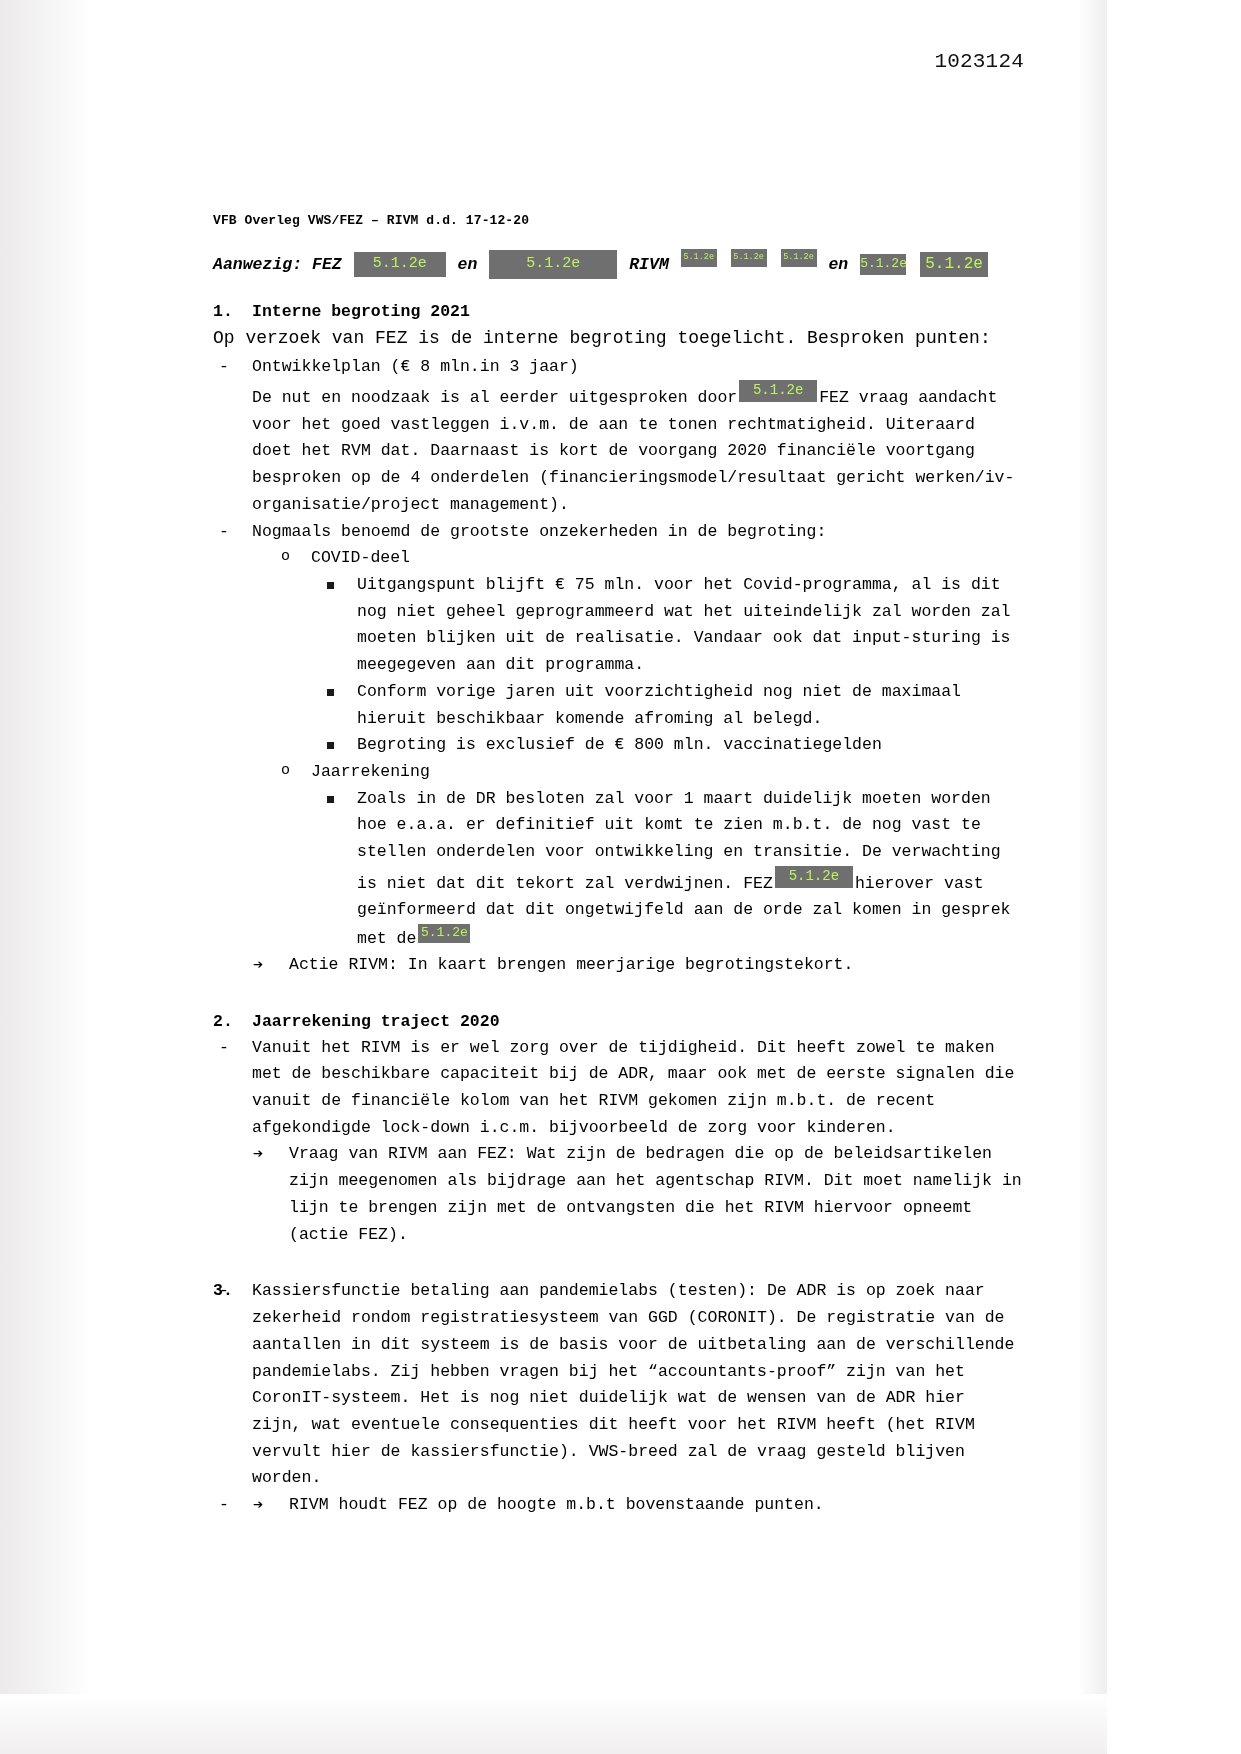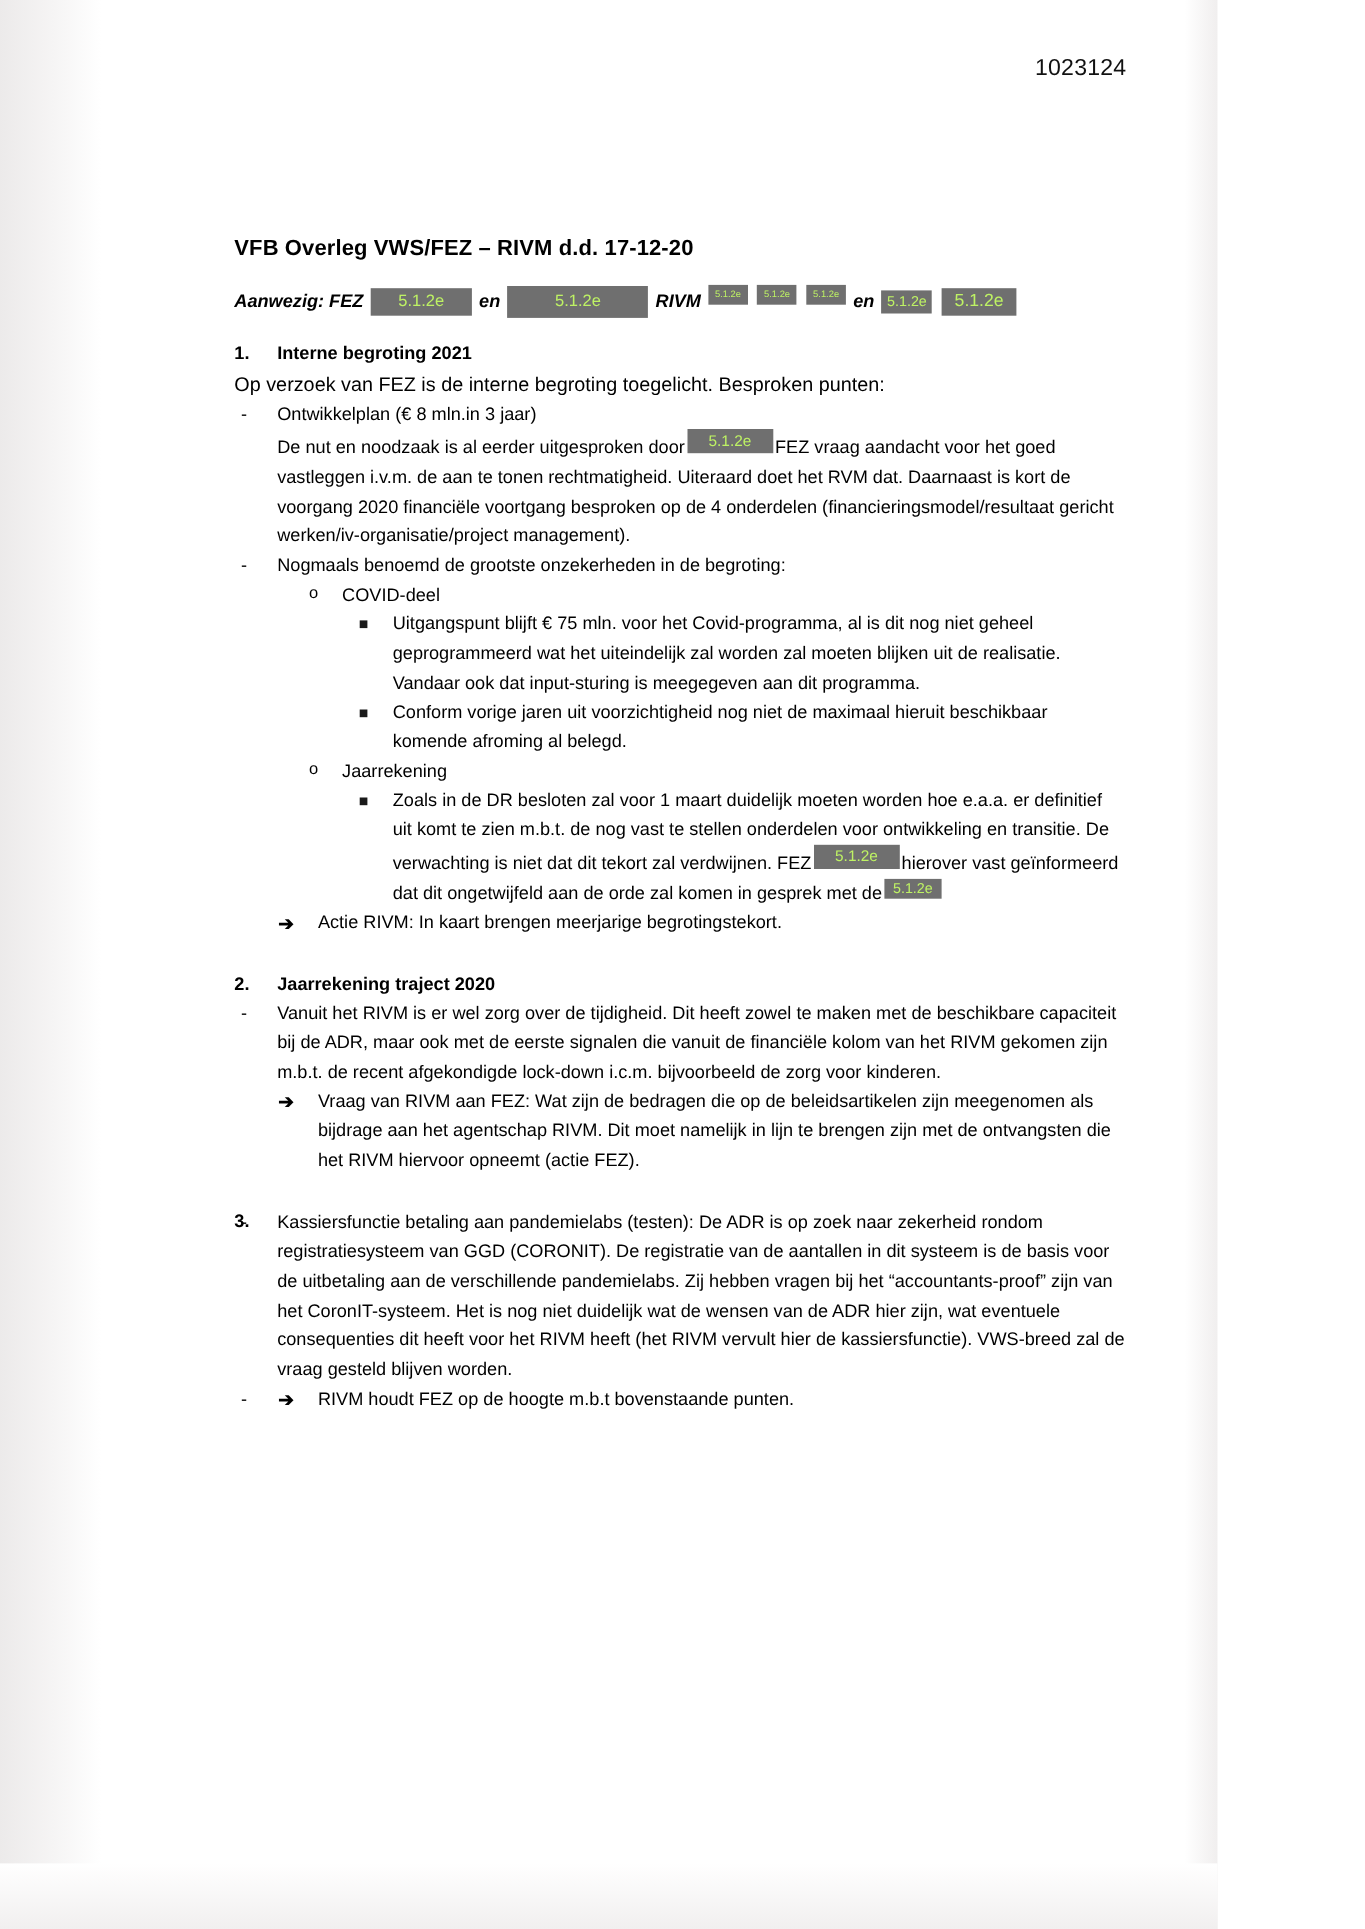--- a/index.html
+++ b/index.html
@@ -10,20 +10,21 @@
   body {
     font-family: "Liberation Sans", sans-serif;
     color: #000000;
   }
   .page {
     position: relative;
     width: 1107px;
     height: 1754px;
     background: #ffffff;
     overflow: hidden;
+    font-family: Liberation Mono, monospace;
   }
   
   .scan-edge-left {
     position: absolute;
     left: 0; top: 0;
     width: 92px; height: 100%;
     background: linear-gradient(to right, #eceaea 0%, #f6f5f5 55%, #ffffff 100%);
   }
   .scan-edge-right {
     position: absolute;
@@ -48,21 +49,21 @@
   }
 
   .content {
     position: absolute;
     left: 213px;
     top: 212px;
     width: 810px;
   }
 
   .doc-title {
-    font-size: 20px;
+    font-size: 13px;
     font-weight: bold;
     letter-spacing: 0.1px;
     margin: 0 0 18px 0;
     line-height: 1.45;
   }
 
   .attendees {
     font-style: italic;
     font-weight: bold;
     font-size: 16.5px;
@@ -276,20 +277,24 @@
       </ul>
       <ul class="lvl3">
         <li>
           <span class="bullet-sq"></span>
           <span>Uitgangspunt blijft € 75 mln. voor het Covid-programma, al is dit nog niet geheel geprogrammeerd wat het uiteindelijk zal worden zal moeten blijken uit de realisatie. Vandaar ook dat input-sturing is meegegeven aan dit programma.</span>
         </li>
         <li>
           <span class="bullet-sq"></span>
           <span>Conform vorige jaren uit voorzichtigheid nog niet de maximaal hieruit beschikbaar komende afroming al belegd.</span>
         </li>
+        <li>
+          <span class="bullet-sq"></span>
+          <span>Begroting is exclusief de € 800 mln. vaccinatiegelden</span>
+        </li>
       </ul>
 
       <ul class="lvl2">
         <li>
           <span class="bullet-circ">o</span>
           <span>Jaarrekening</span>
         </li>
       </ul>
       <ul class="lvl3">
         <li>

